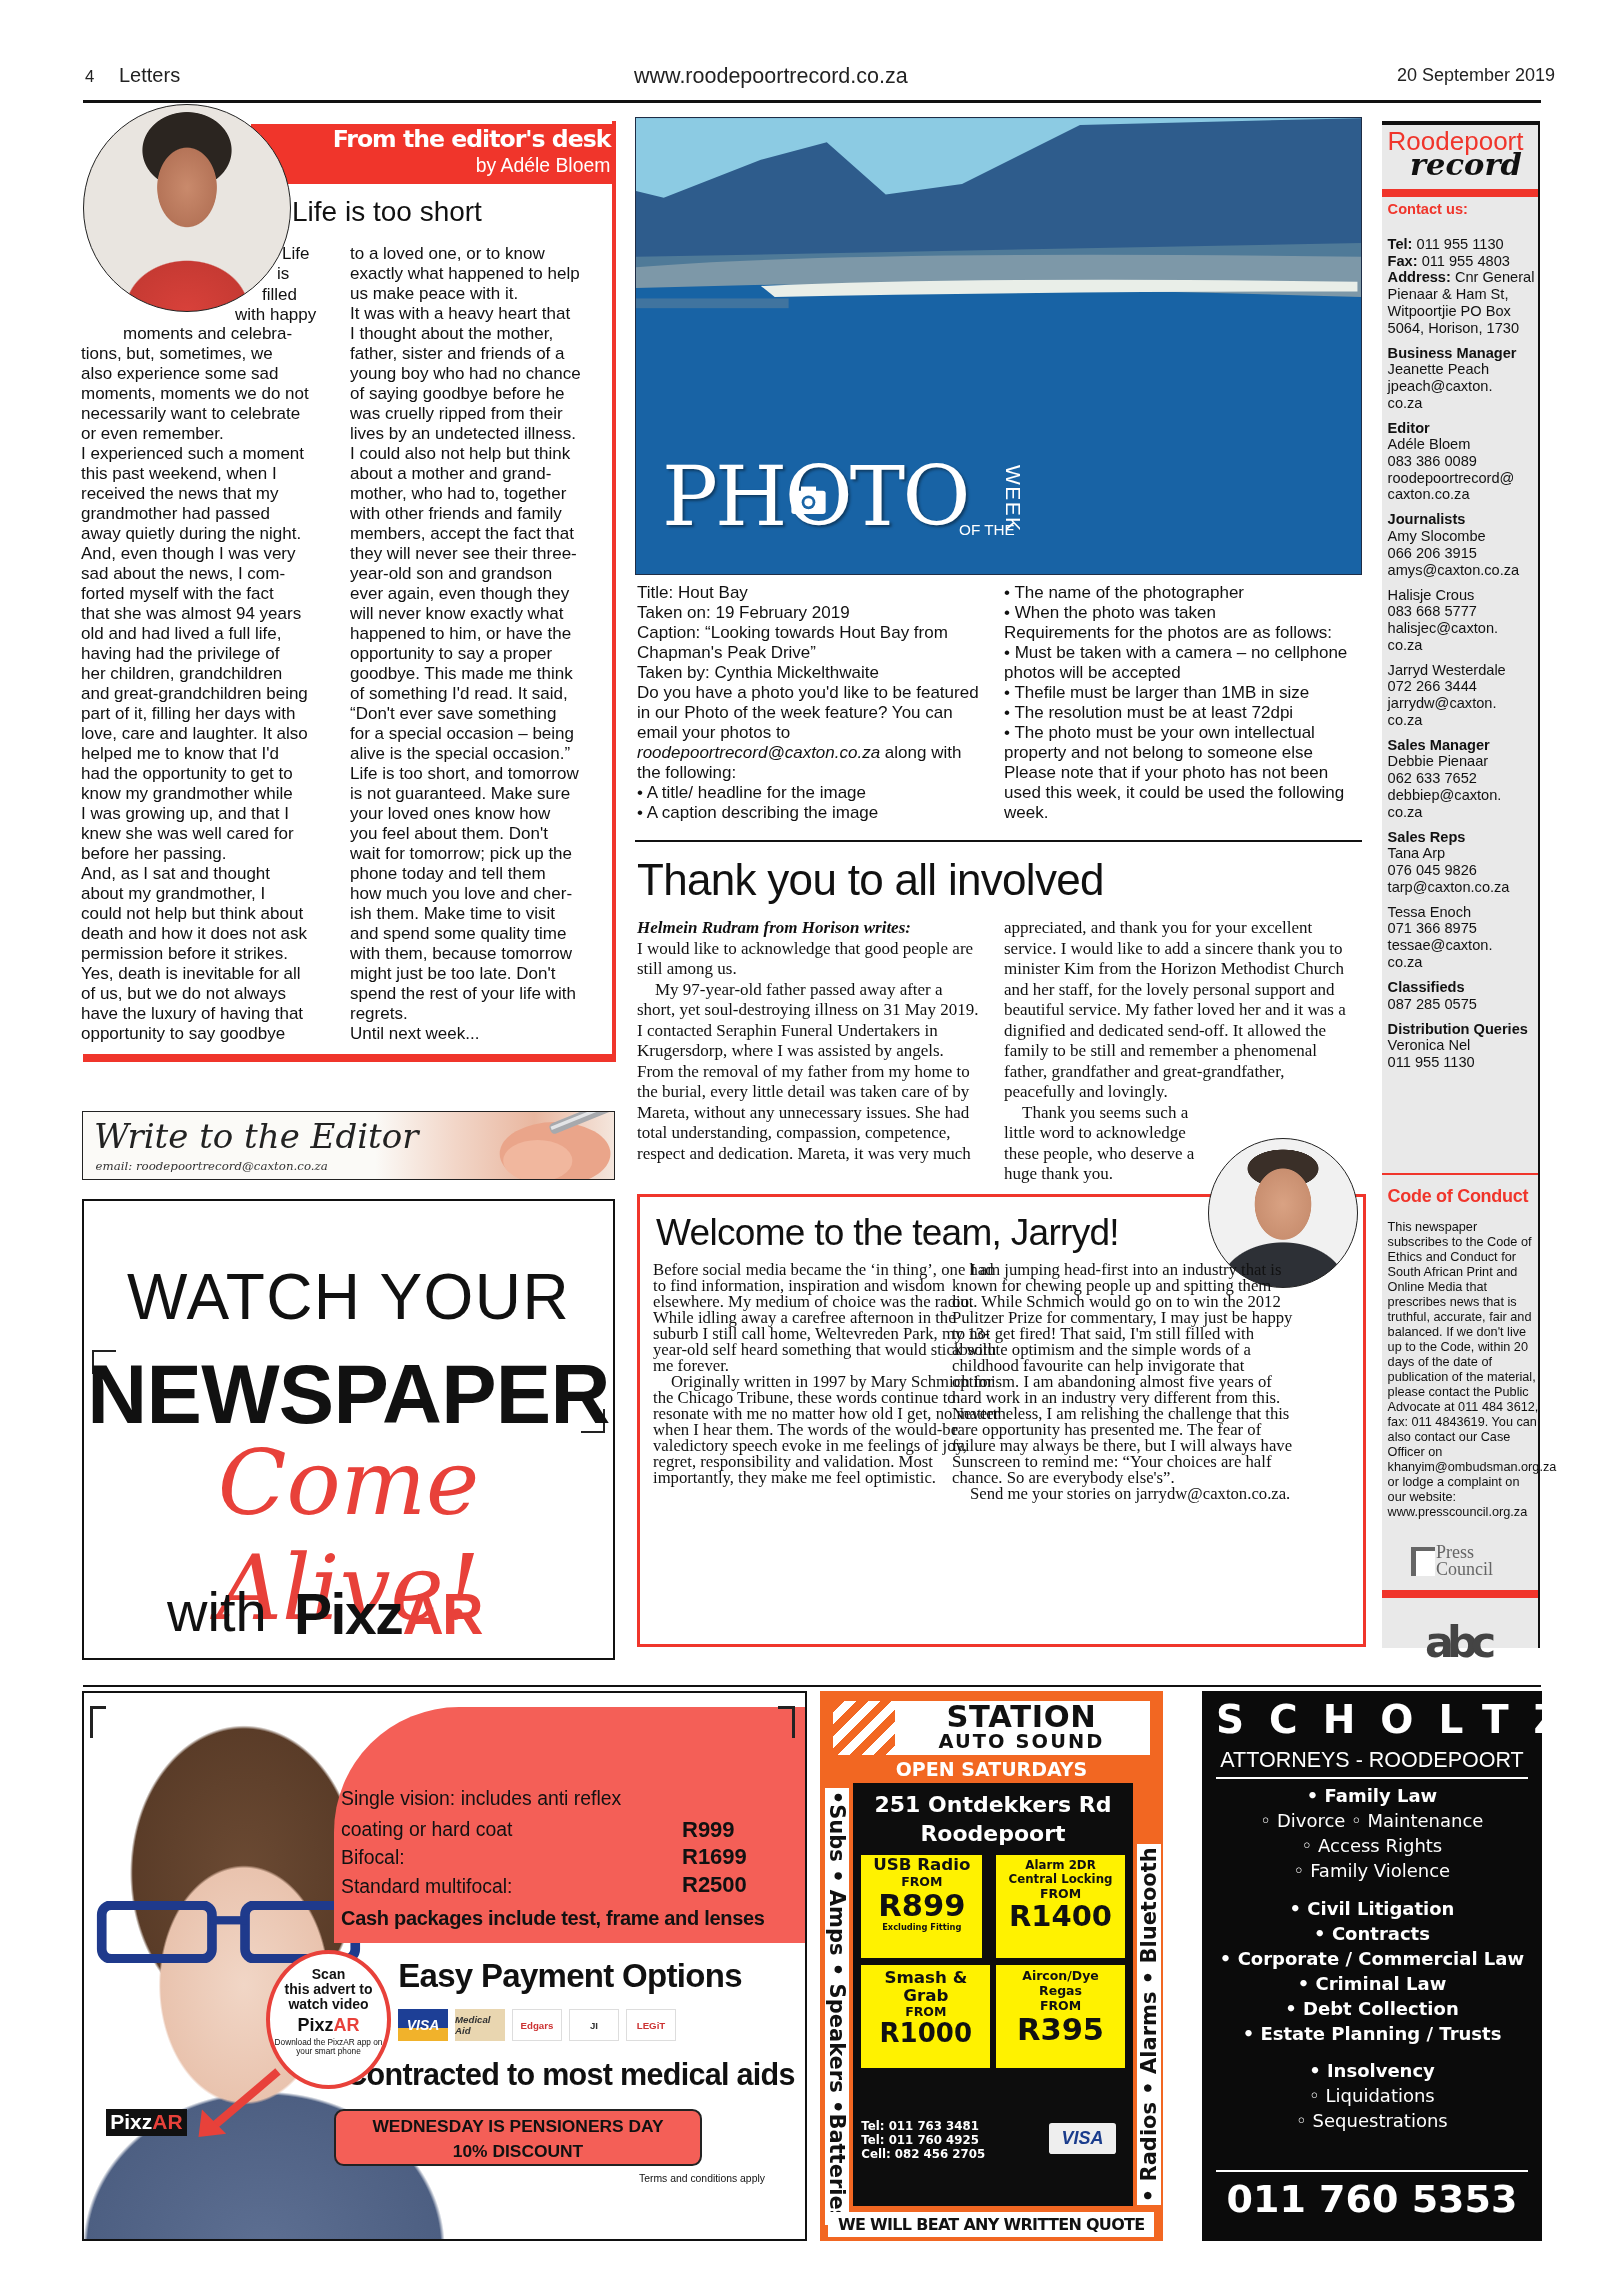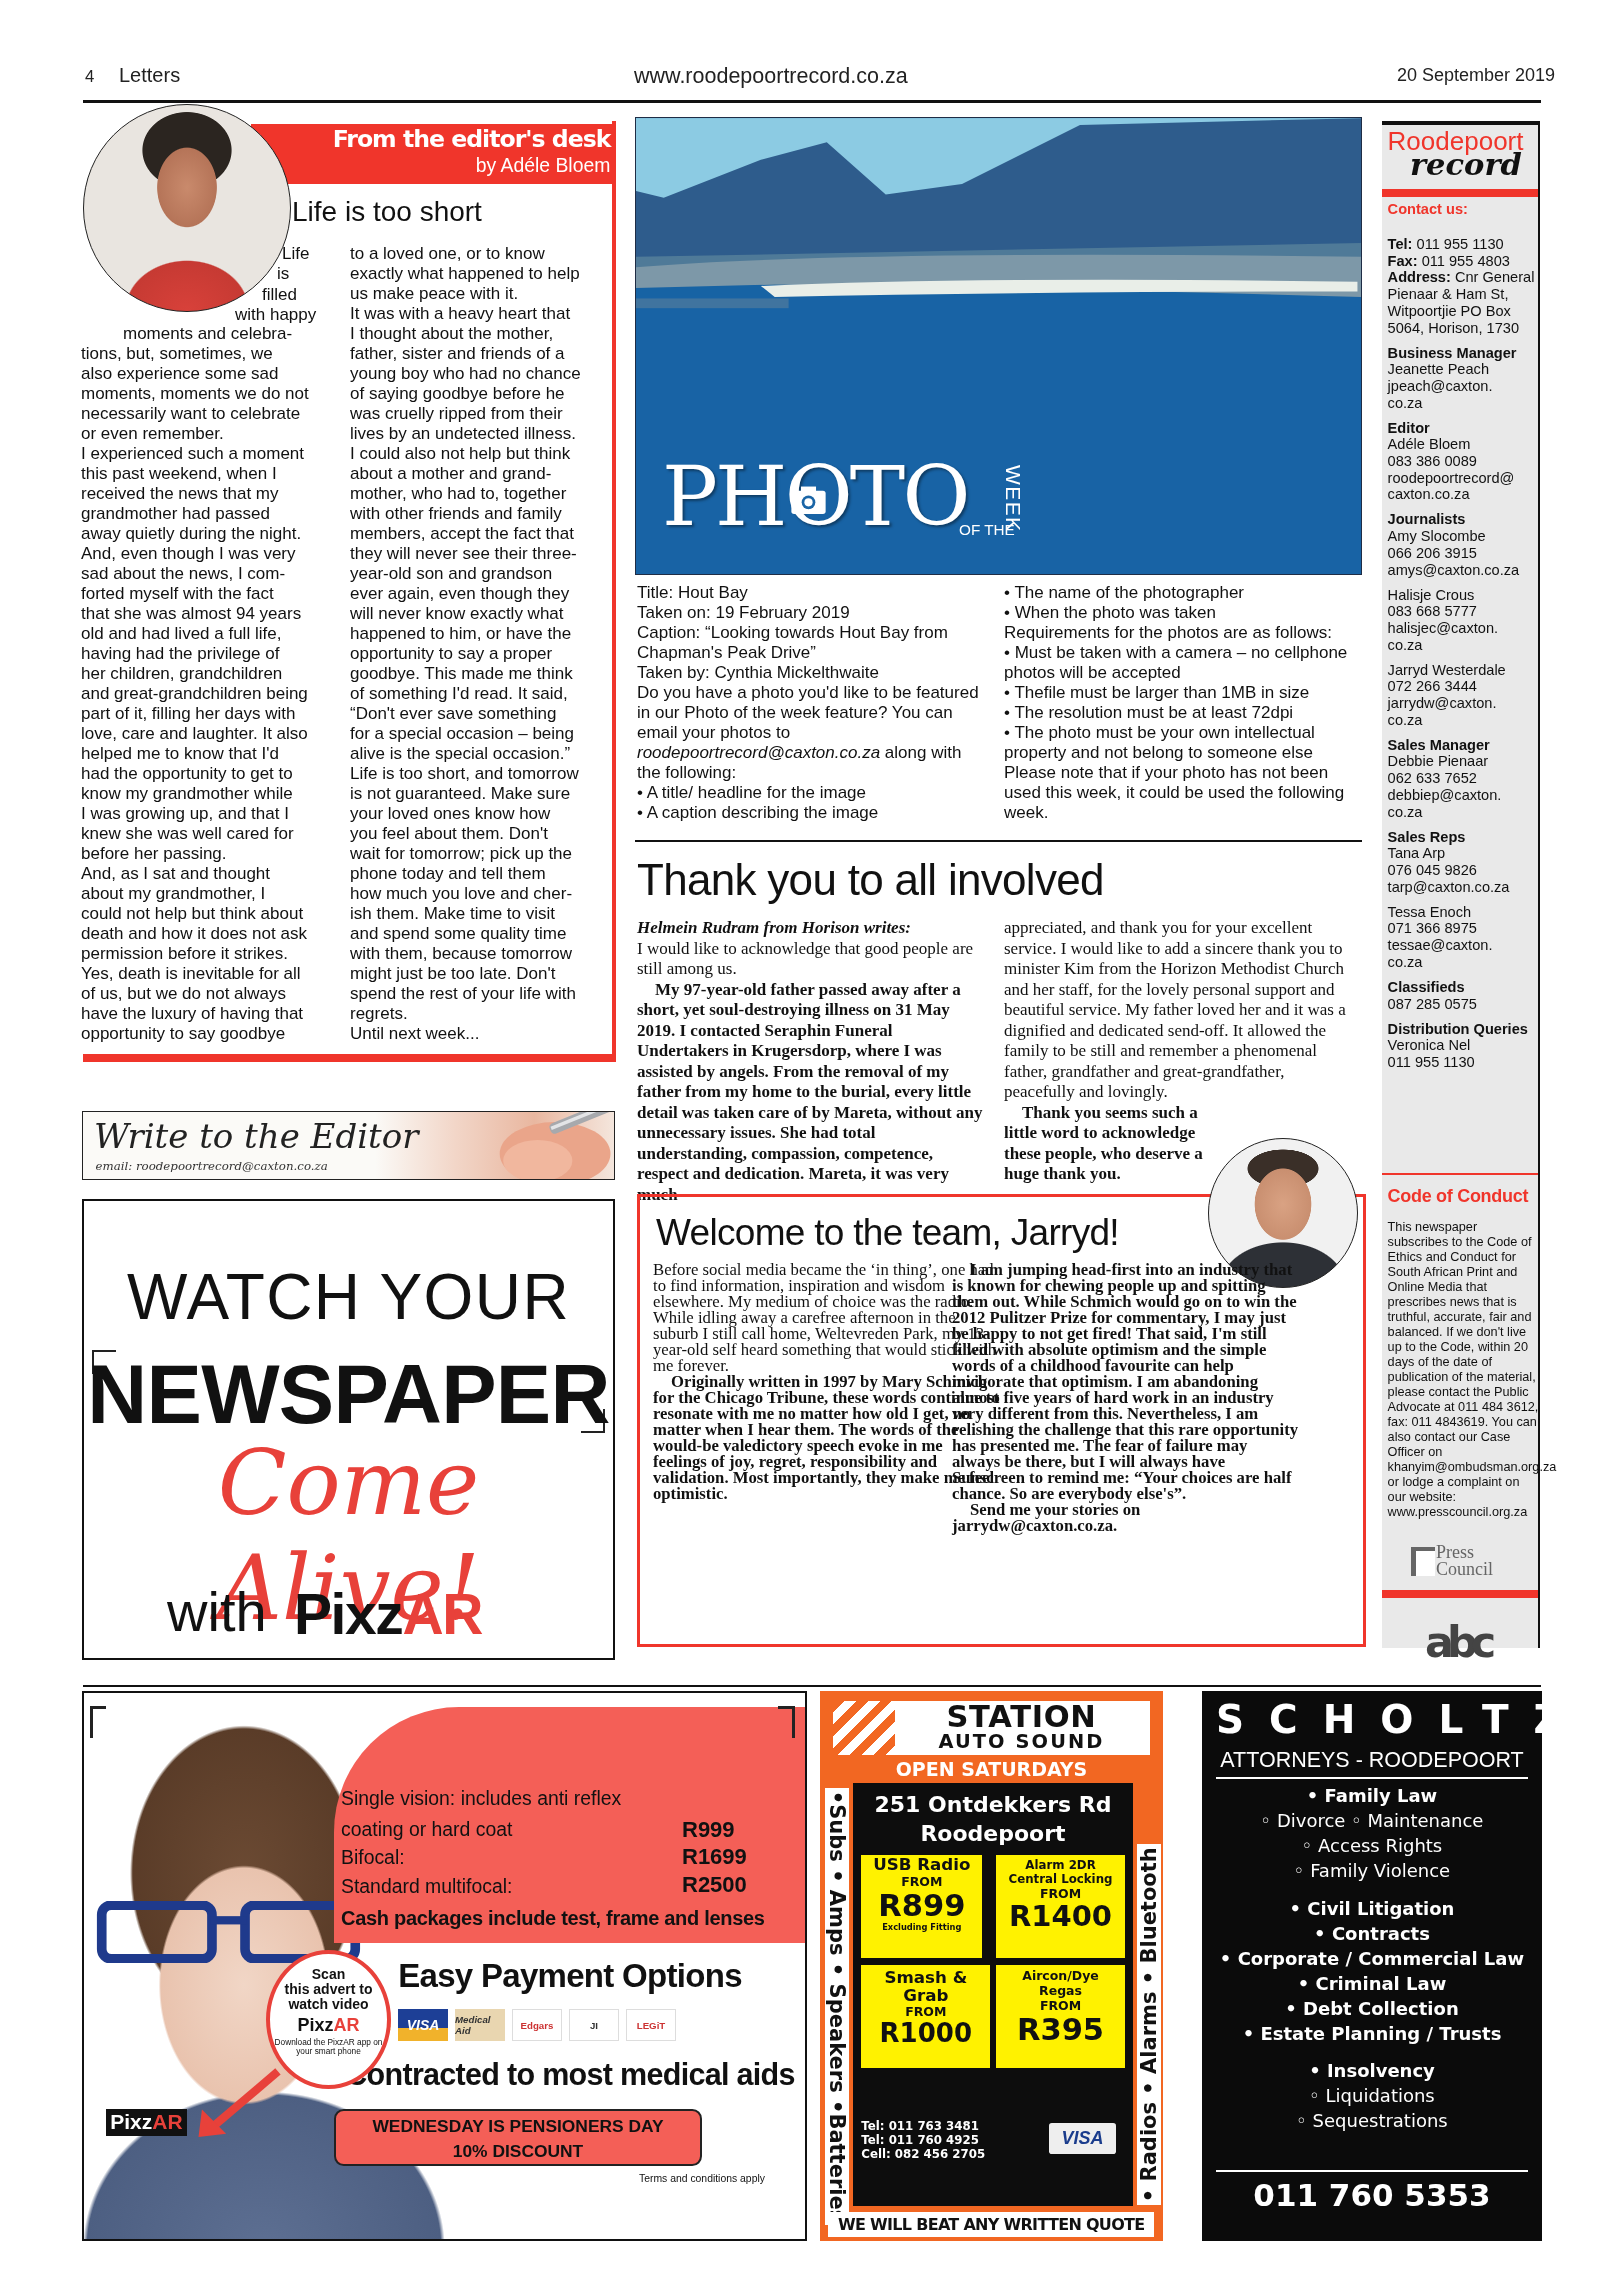--- a/index.html
+++ b/index.html
@@ -47,21 +47,21 @@
   .potw .ofthe { position: absolute; left: 323px; top: 403px; font-size: 15.3px; color: #fff; }
   .potw .week { position: absolute; left: 389px; top: 347px; font-size: 21px; color: #fff; transform: rotate(90deg); transform-origin: left top; letter-spacing: 1.4px; }
 
   .potw-col { position: absolute; font-family: "Liberation Sans", sans-serif; font-size: 17px; line-height: 20px; color: #111; }
   .potw-col .li::before { content: "•  "; }
 
   
   .ty-title { position: absolute; left: 637px; top: 855px; font-size: 44px; color: #111; letter-spacing: -0.7px; }
   .serifcol { position: absolute; font-family: "Liberation Serif", serif; font-size: 17px; line-height: 20.5px; color: #111; }
   .serifcol p { text-indent: 0; }
-  .serifcol p.ind { text-indent: 18px; font-weight: bold; }
+  .serifcol p.ind { text-indent: 18px; }
 
   
   .wel-box { position: absolute; left: 637px; top: 1194px; width: 729px; height: 453px; border: 3.5px solid #f0352b; }
   .wel-title { position: absolute; left: 656px; top: 1212px; font-size: 37px; color: #111; letter-spacing: -0.7px; }
   .jarryd { position: absolute; left: 1208px; top: 1138px; width: 150px; height: 150px; border-radius: 50%; border: 1.4px solid #222; overflow: hidden;
     background: radial-gradient(ellipse 35px 44px at 50% 44%, #d9a283 0%, #c98f70 80%, transparent 82%),
                 radial-gradient(ellipse 39px 21px at 50% 20%, #3a2f28 0%, #3a2f28 90%, transparent 92%),
                 radial-gradient(ellipse 69px 49px at 50% 100%, #2d3036 0%, #2d3036 90%, transparent 92%), #f1f1f1; }
 
   
@@ -127,21 +127,21 @@
   .sas .beat { position: absolute; left: 8.3px; top: 521px; width: 326px; height: 25px; background: #fff; text-align: center; font-family: "DejaVu Sans", sans-serif; font-weight: bold; font-size: 16px; color: #111; line-height: 25px; letter-spacing: -0.7px; }
 
   .sch { position: absolute; left: 1202px; top: 1691px; width: 340px; height: 550px; background: #0b0b0b; color: #fff; text-align: center; }
   .sch .nm { position: absolute; left: 0; top: 5.6px; width: 100%; font-family: "DejaVu Sans", sans-serif; font-weight: bold; font-size: 39px; letter-spacing: 25px; padding-left: 14px; }
   .sch .sub { position: absolute; left: 0; top: 57px; width: 100%; font-size: 21.5px; }
   .sch .hr { position: absolute; left: 14px; width: 312px; height: 2.1px; background: #fff; }
   .sch .list { position: absolute; left: 0; top: 80px; width: 100%; }
   .sch .b { font-family: "DejaVu Sans", sans-serif; font-weight: bold; font-size: 18px; line-height: 25px; }
   .sch .s { font-family: "DejaVu Sans", sans-serif; font-size: 18px; line-height: 25px; }
   .sch .gap { height: 12.5px; }
-  .sch .ph { position: absolute; left: 0; top: 486px; width: 100%; font-family: "DejaVu Sans", sans-serif; font-weight: bold; font-size: 31px; }
+  .sch .ph { position: absolute; left: 0; top: 486px; width: 100%; font-family: "DejaVu Sans", sans-serif; font-weight: bold; font-size: 38px; }
 </style>
 </head>
 <body>
 
 <div class="abs hdr" style="left:85px;top:67px;font-size:16.7px;">4</div>
 <div class="abs hdr" style="left:119px;top:64px;">Letters</div>
 <div class="abs hdr" style="left:634px;top:64px;font-size:21.5px;">www.roodepoortrecord.co.za</div>
 <div class="abs hdr" style="left:1397px;top:65px;font-size:18px;">20 September 2019</div>
 <div class="rule" style="left:83px;top:100px;width:1458px;height:2.8px;"></div>
 

